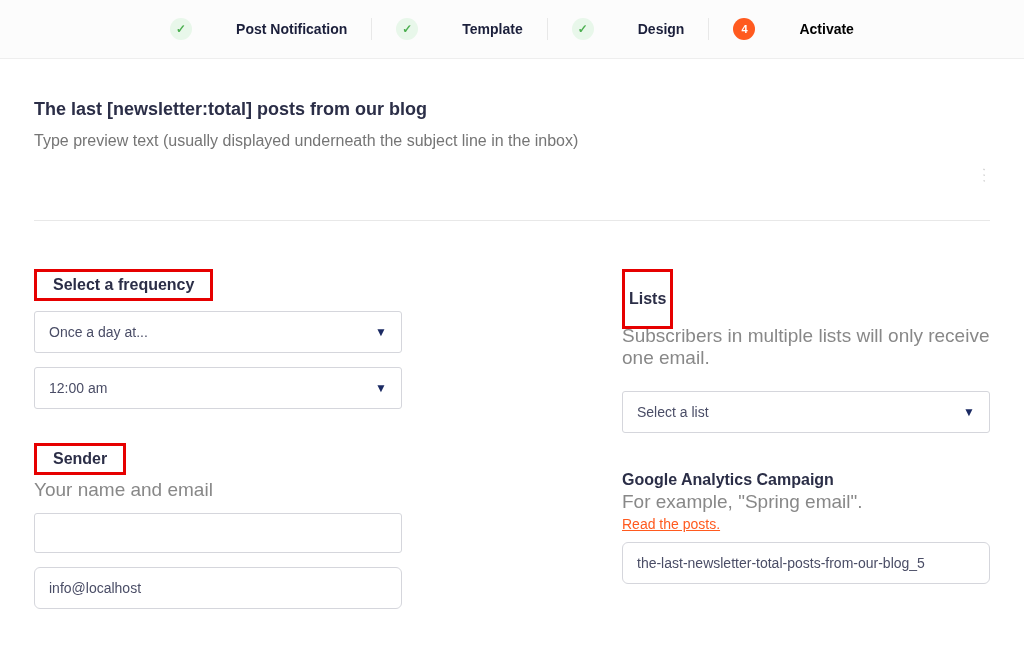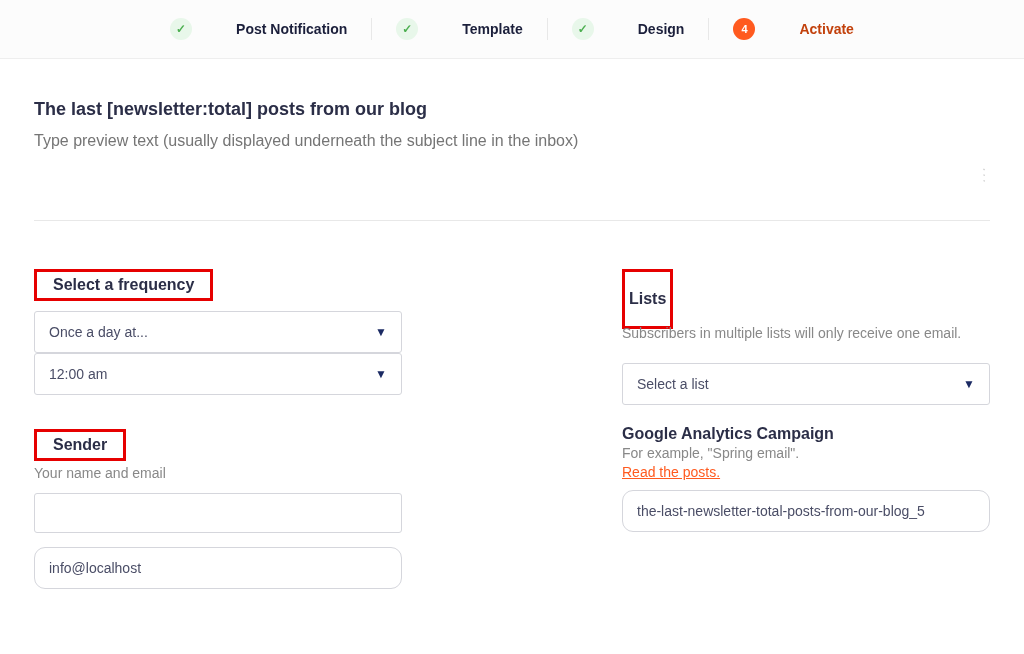--- a/index.html
+++ b/index.html
@@ -47,21 +47,21 @@
       color: white;
       font-size: 11px;
     }
     .step-label {
       font-size: 14px;
       font-weight: 600;
       color: #1b1f3b;
       padding-left: 32px;
     }
     .step-active .step-label {
-      color: #c2410c;
+      color: #000000;
     }
     
     
     .content {
       padding: 40px 34px 0 34px;
     }
     .title {
       font-size: 18px;
       font-weight: 700;
       color: #2b2e47;
@@ -112,46 +112,47 @@
       display: inline-block;
       padding: 4px 0;
       margin-bottom: 4px;
     }
     .section-title {
       font-size: 16px;
       font-weight: 600;
       color: #2b2e47;
     }
     .section-sub {
-      font-size: 14px;
+      font-size: 19px;
       color: #888;
       margin-bottom: 12px;
       margin-top: -6px;
     }
     
     .select-box {
       border: 1px solid #d5d6dc;
       border-radius: 3px;
       padding: 12px 14px;
       font-size: 14px;
       color: #4a4d66;
       display: flex;
       justify-content: space-between;
       align-items: center;
+      margin-bottom: 14px;
       cursor: pointer;
       background: #fff;
     }
     .caret {
       color: #1b2a63;
       font-size: 12px;
     }
     
     .input-box {
       border: 1px solid #d5d6dc;
-      border-radius: 11px;
+      border-radius: 6px;
       padding: 12px 14px;
       font-size: 14px;
       color: #4a4d66;
       margin-bottom: 14px;
       width: 100%;
       font-family: inherit;
       outline: none;
     }
     .input-blank {
       height: 40px;
@@ -162,21 +163,21 @@
     
     .link-guide {
       color: #ff5a1f;
       text-decoration: underline;
       font-size: 14px;
       margin-bottom: 10px;
       display: inline-block;
     }
     
     .sender-section { margin-top: 34px; }
-    .analytics-section { margin-top: 16px; }
+    .analytics-section { margin-top: 34px; }
   </style>
 </head>
 <body>
 
 <div class="stepper">
   <div class="step">
     <div class="step-icon step-done">✓</div>
     <span class="step-label">Post Notification</span>
   </div>
   <div class="step">

